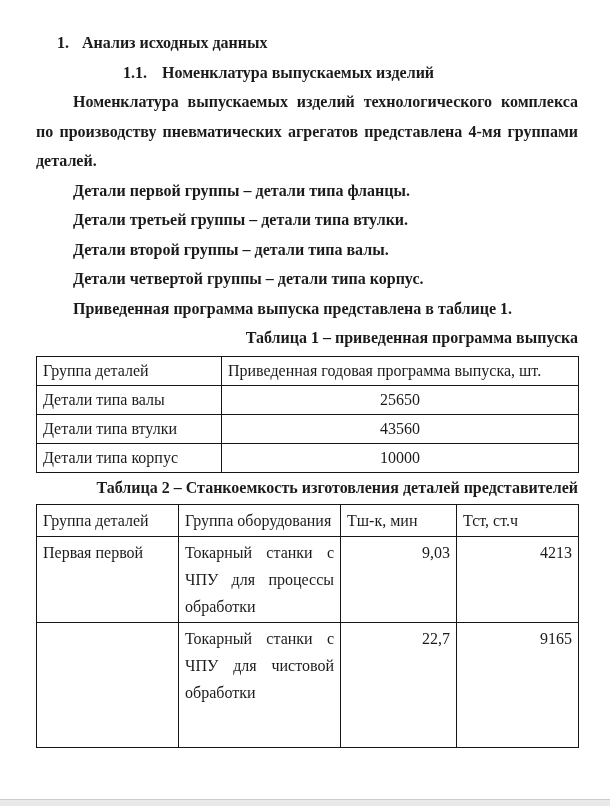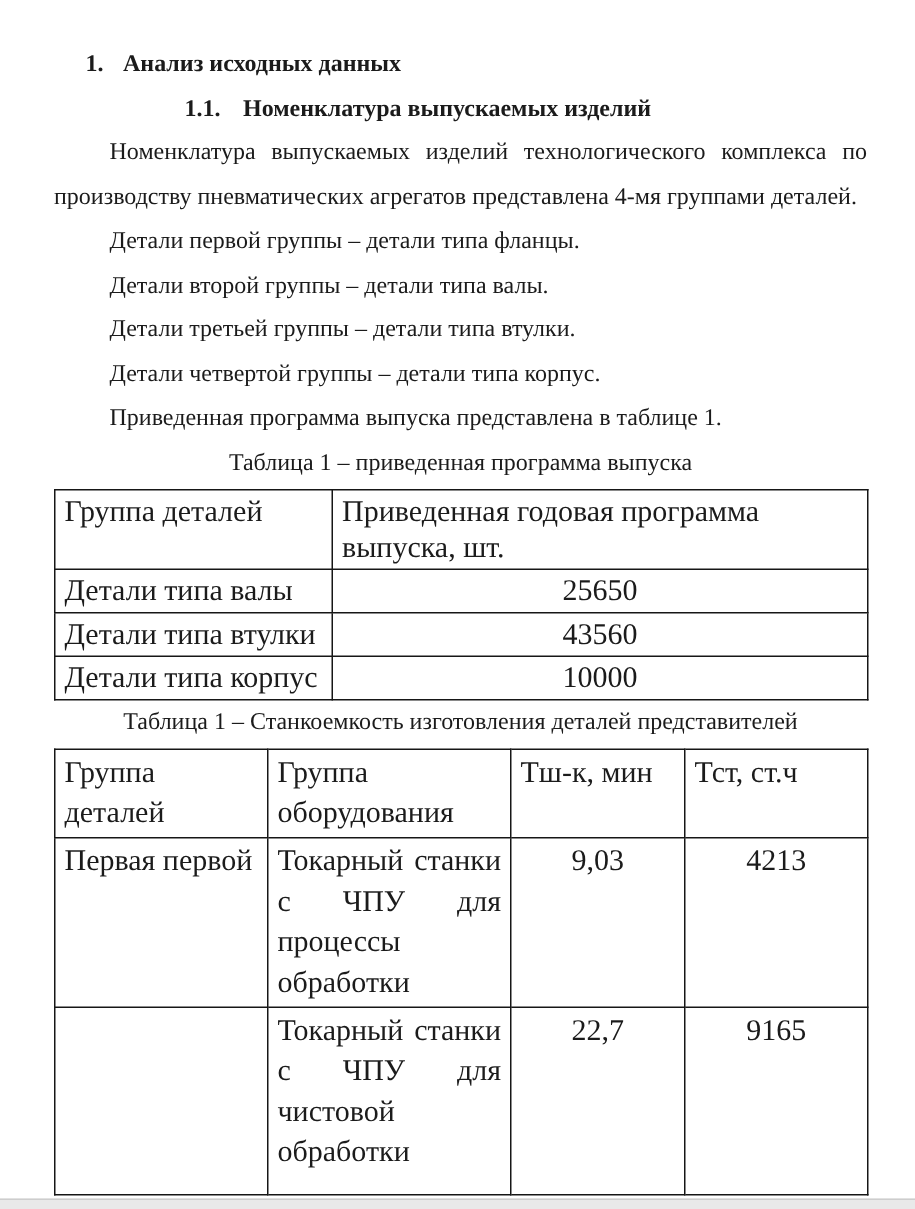--- a/index.html
+++ b/index.html
@@ -16,49 +16,49 @@
     background: #ffffff;
     padding-left: 28px;
   }
   .content {
     position: absolute;
     left: 36px; top: 28px;
     width: 542px;
     font-size: 16px;
     line-height: 29.5px;
   }
-  h1, h2, p { margin: 0; font-size: 16px; line-height: 29.5px; }
+  h1, h2, p { margin: 0; font-size: 16px; line-height: 29.5px; font-weight: bold; }
   h1 { font-weight: bold; padding-left: 21px; }
   h1 .num { margin-right: 13px; }
   h2 { font-weight: bold; padding-left: 45px; }
   h2 .num { margin-right: 15px; margin-left: 42px; }
   .para { text-align: justify; text-indent: 37px; }
   .line { text-indent: 37px; }
-  .caption { text-align: center; }
+  .caption { text-align: right; }
   table {
     border-collapse: collapse;
     table-layout: fixed;
     width: 542px;
   }
   td, th {
     border: 1.5px solid #161616;
     font-weight: normal;
-    font-size: 20px;
+    font-size: 16px;
     text-align: left;
     vertical-align: top;
     padding: 2px 6px;
     overflow: hidden;
   }
   .t1 td, .t1 th { line-height: 24px; }
   .t1 .num-cell { text-align: center; }
   .t1 { margin-top: 3px; }
   .t2 { margin-top: 2px; }
   .t2 td, .t2 th { line-height: 27px; }
   .t2 .equip-cell { text-align: justify; }
-  .t2 .num-cell { text-align: center; }
+  .t2 .num-cell { text-align: right; }
   .t2 .row-cut td { height: 120px; }
   .p-after-table { margin-top: 14px; }
   .bottom-edge {
     position: absolute;
     left: 0; top: 799px;
     width: 610px; height: 7px;
     background: #e9e9e9;
     border-top: 1px solid #cdcdcd;
   }
 </style>
@@ -68,22 +68,22 @@
 <div class="page">
   <div class="content">
 
     <h1><span class="num">1.</span><span>Анализ исходных данных</span></h1>
 
     <h2><span class="num">1.1.</span><span>Номенклатура выпускаемых изделий</span></h2>
 
     <p class="para">Номенклатура выпускаемых изделий технологического комплекса по производству пневматических агрегатов представлена 4-мя группами деталей.</p>
 
     <p class="line">Детали первой группы – детали типа фланцы.</p>
+    <p class="line">Детали третьей группы – детали типа втулки.</p>
     <p class="line">Детали второй группы – детали типа валы.</p>
-    <p class="line">Детали третьей группы – детали типа втулки.</p>
     <p class="line">Детали четвертой группы – детали типа корпус.</p>
     <p class="line">Приведенная программа выпуска представлена в таблице 1.</p>
 
     <p class="caption">Таблица 1 – приведенная программа выпуска</p>
 
     <table class="t1">
       <colgroup>
           <col style="width:185px">
           <col style="width:357px">
         </colgroup>
@@ -101,21 +101,21 @@
           <td class="num-cell">43560</td>
         </tr>
         <tr>
           <td>Детали типа корпус</td>
           <td class="num-cell">10000</td>
         </tr>
       </tbody>
     </table>
 
 
-    <p class="caption">Таблица 1 – Станкоемкость изготовления деталей представителей</p>
+    <p class="caption">Таблица 2 – Станкоемкость изготовления деталей представителей</p>
 
     <table class="t2">
       <colgroup>
           <col style="width:142px">
           <col style="width:162px">
           <col style="width:116px">
           <col style="width:122px">
         </colgroup>
       <tbody>
         <tr>

